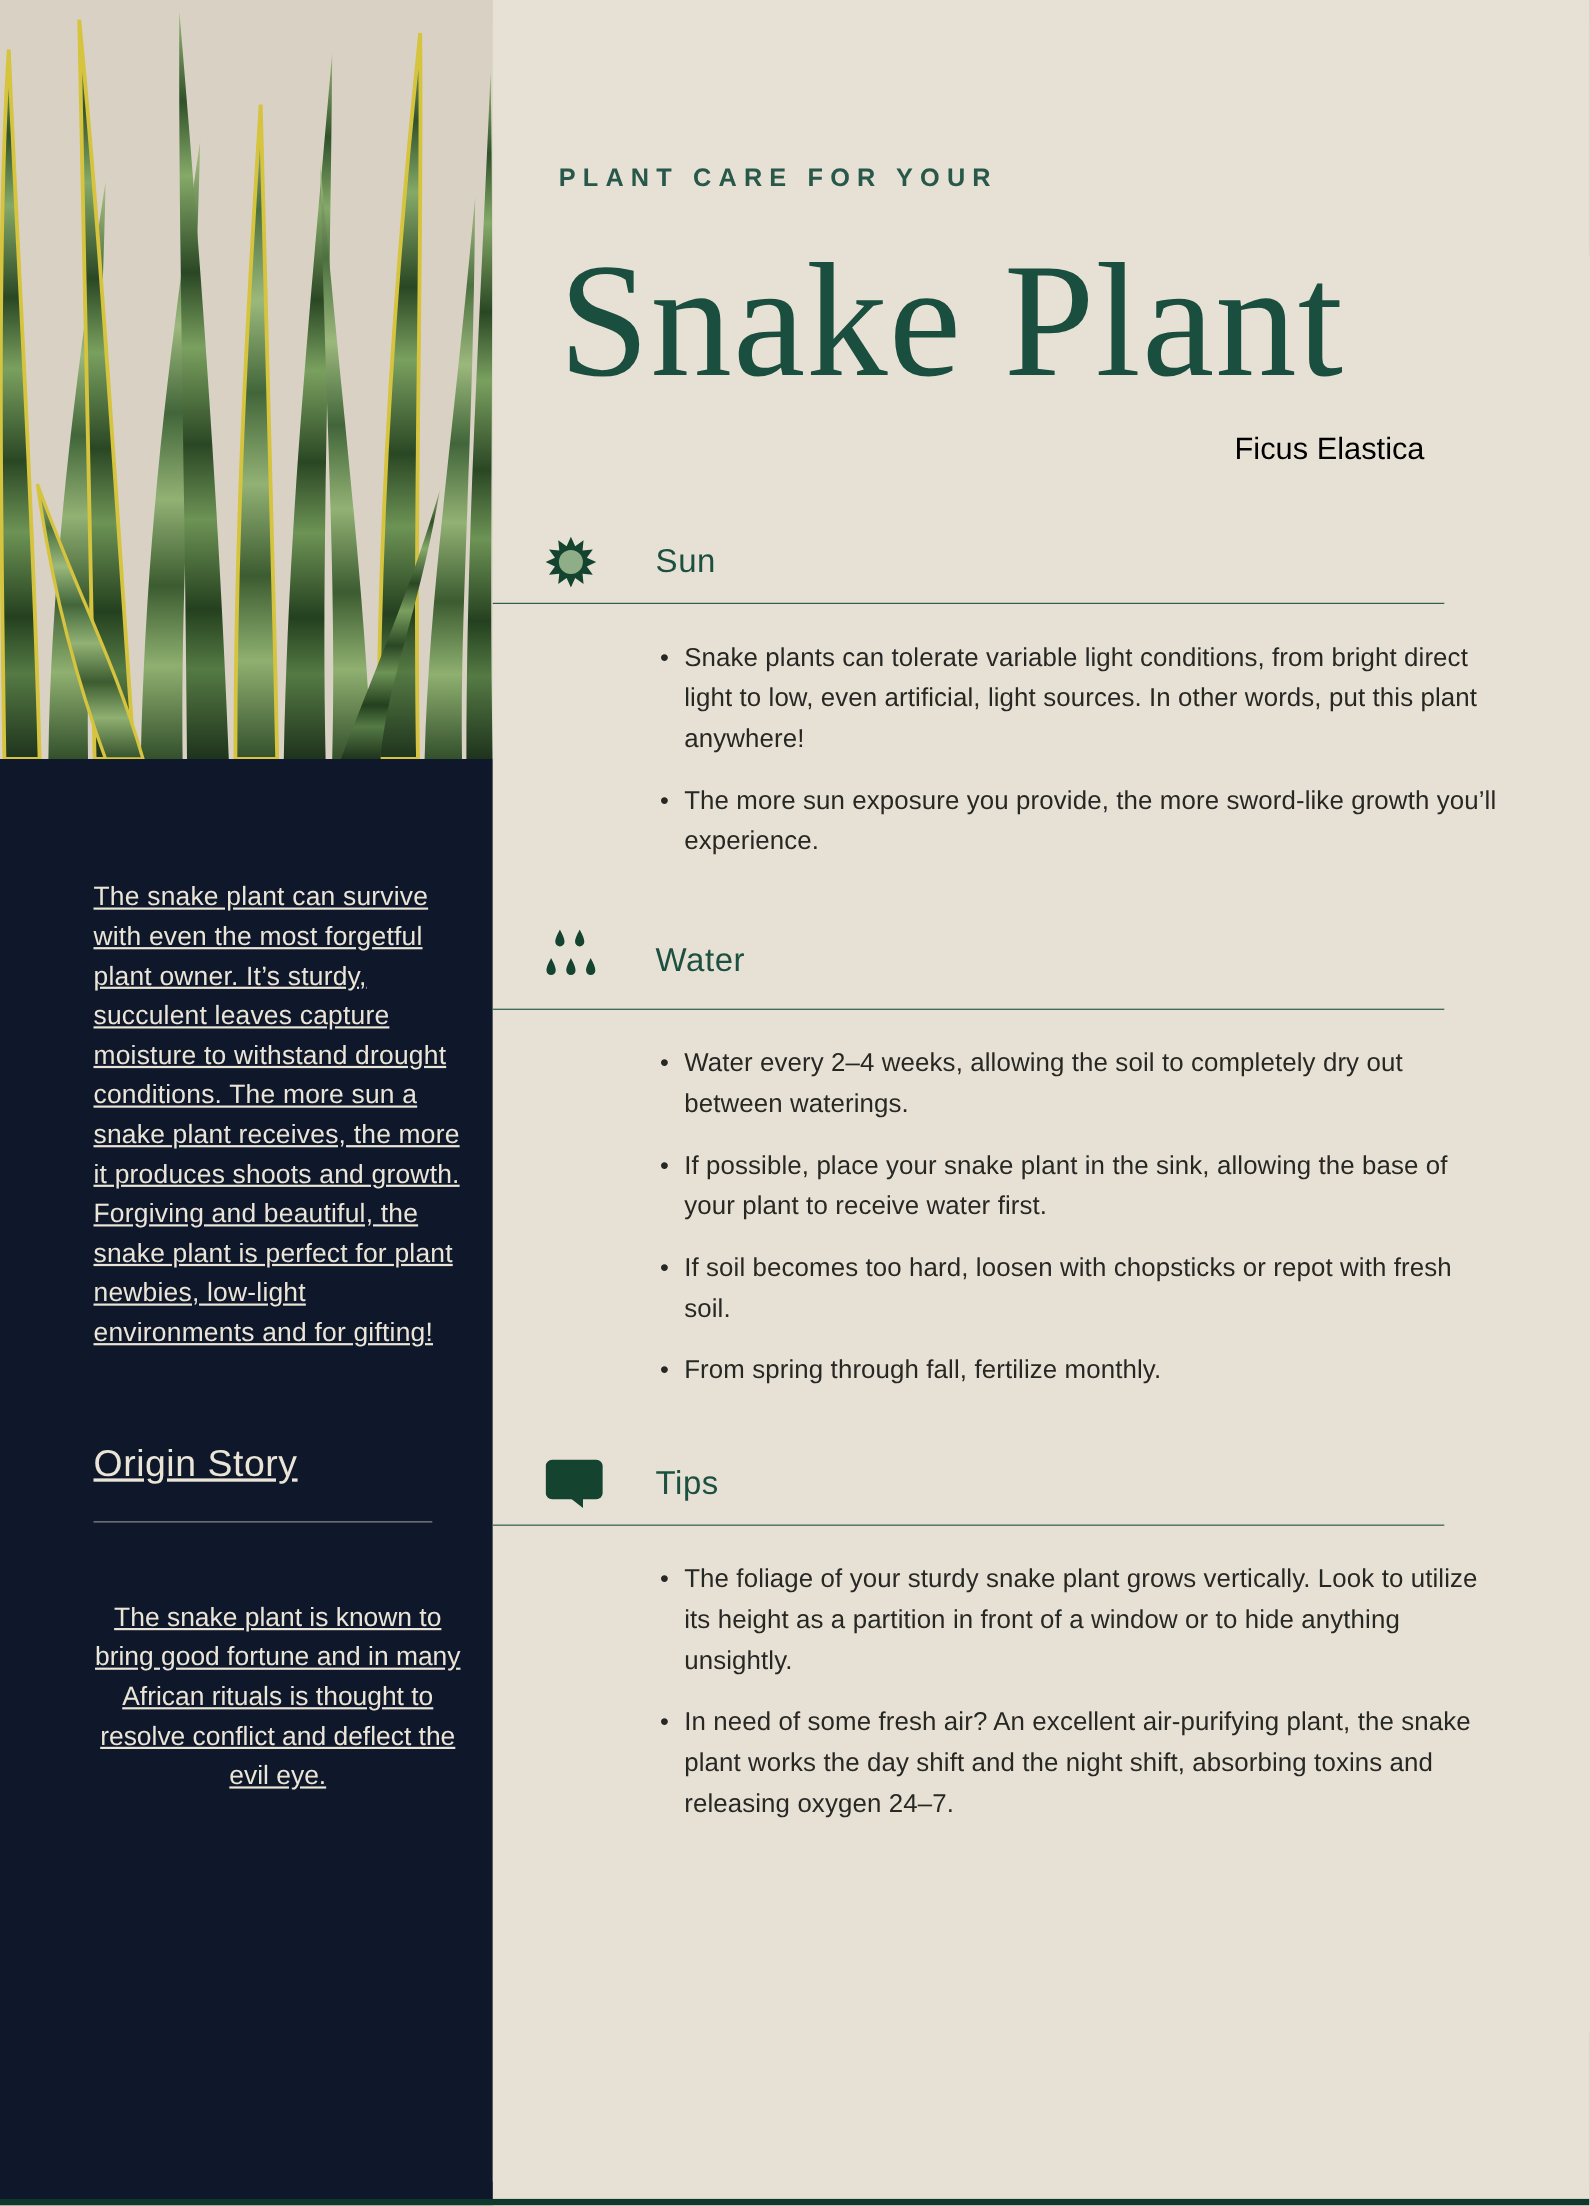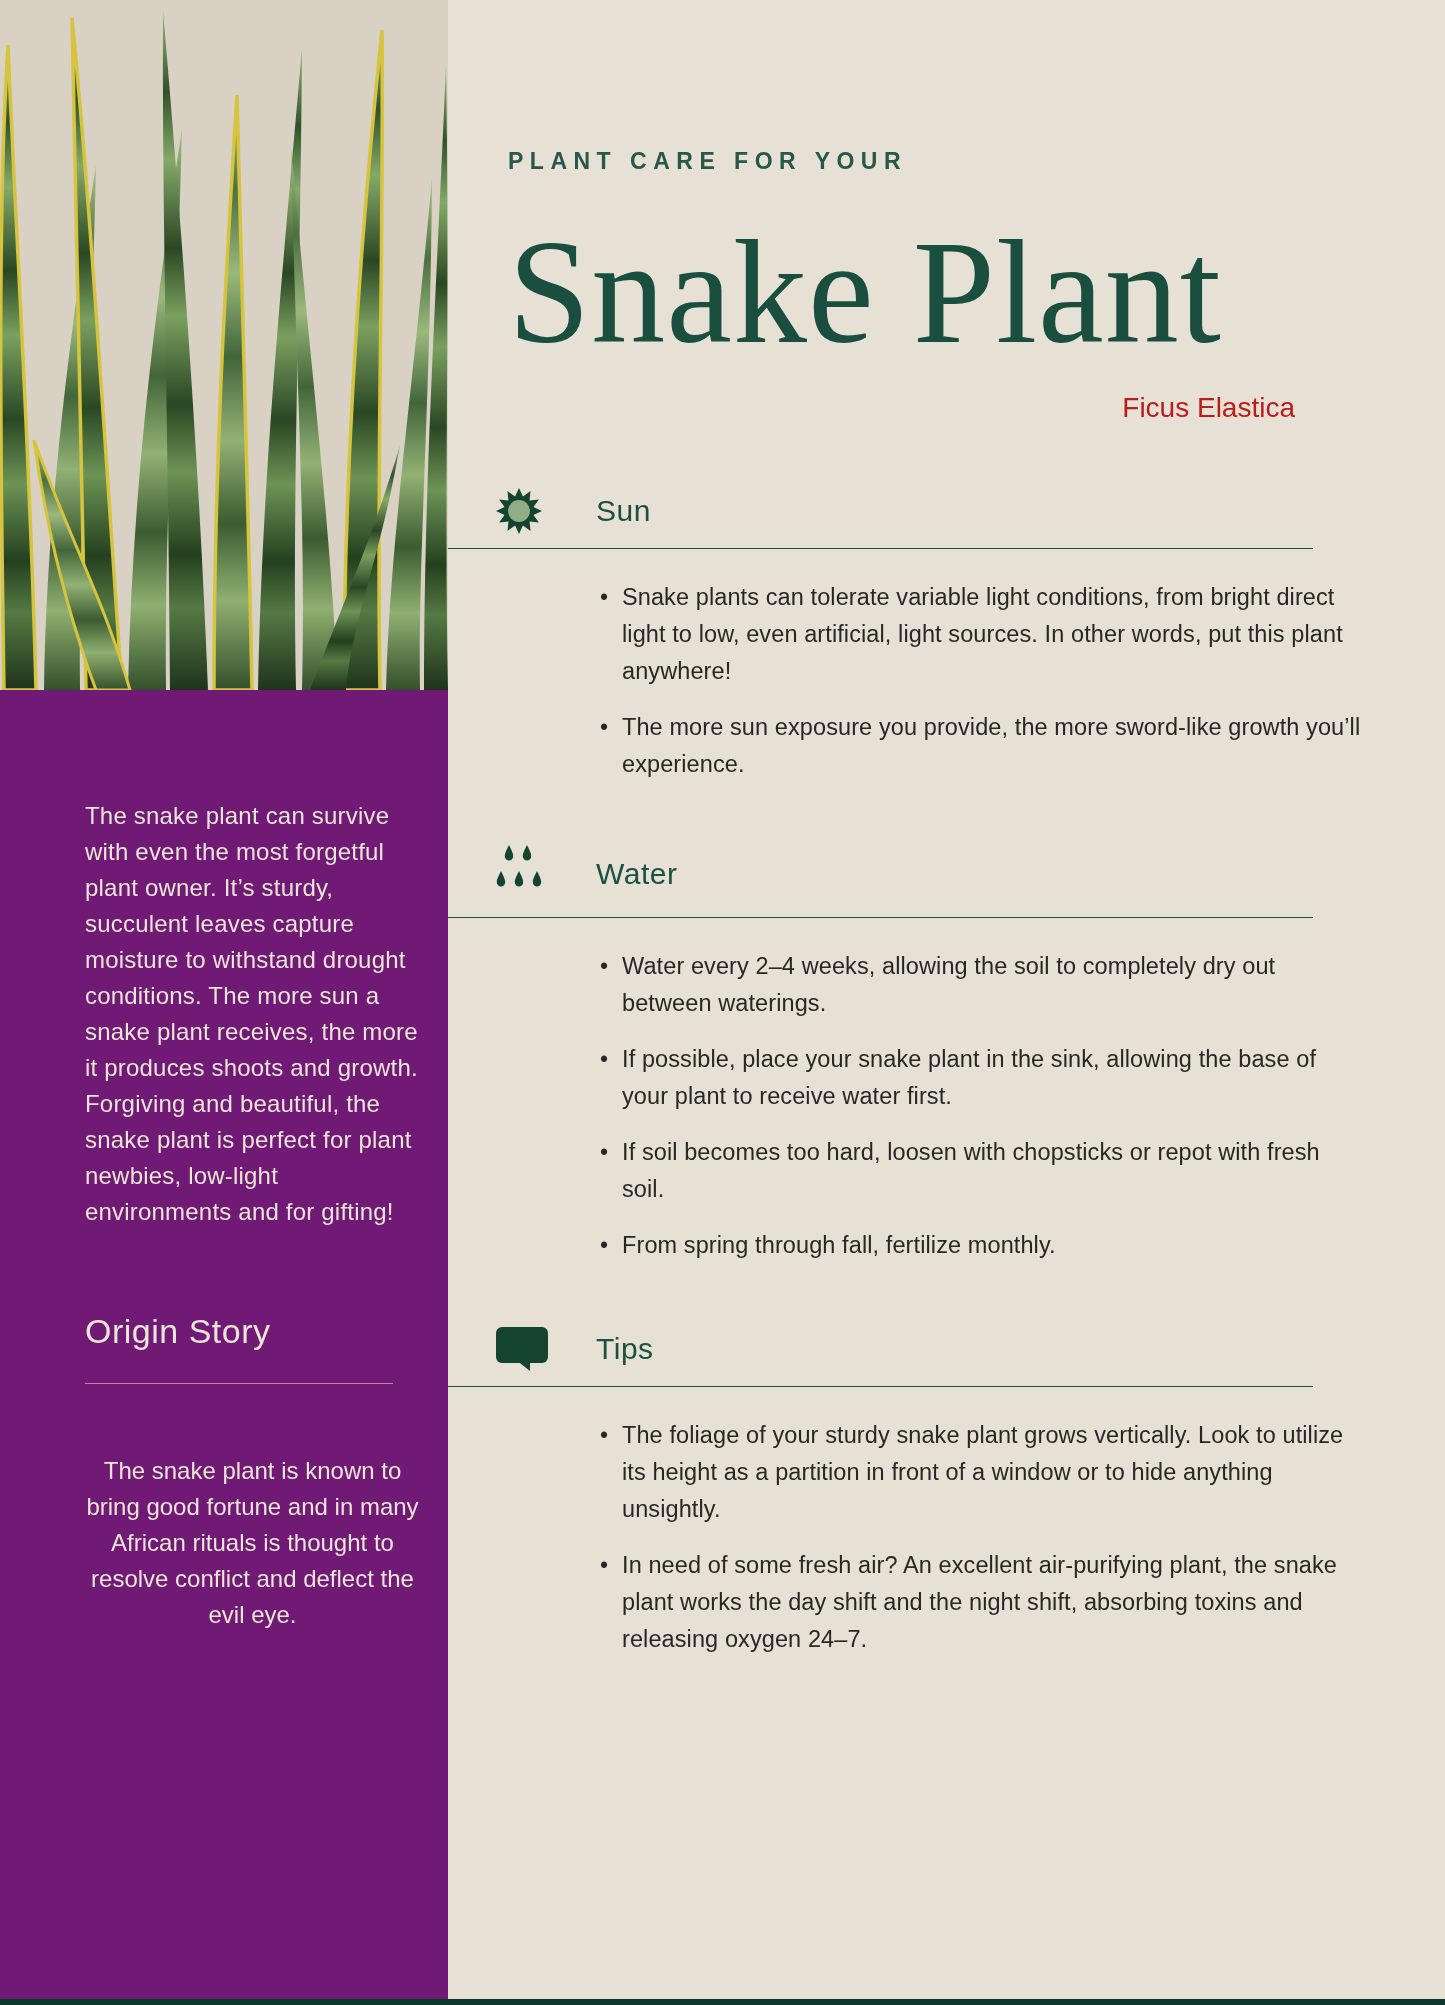--- a/index.html
+++ b/index.html
@@ -14,23 +14,24 @@
     overflow:hidden;
     margin:0 auto;
   }
 
   
   .left-col { width:448px; flex:0 0 448px; display:flex; flex-direction:column; }
   .photo { height:690px; background:#d9d2c4; overflow:hidden; }
   .photo svg { display:block; }
 
   .green-panel {
-    flex:1; background:#701a75;
+    flex:1; background:#0f172a;
     color:#ebe5d8;
     padding:108px 28px 0 85px;
+    text-decoration:underline;
   }
   .green-panel p.intro {
     font-size:24px; line-height:36px; font-weight:400; letter-spacing:0.2px;
   }
   .origin-heading {
     margin-top:82px;
     font-size:34px; font-weight:500; letter-spacing:0.5px; color:#ebe5d8;
   }
   .origin-rule {
     border:none; border-top:1px solid rgba(235,229,216,0.55);
@@ -57,21 +58,21 @@
     font-family:"Liberation Serif", "DejaVu Serif", serif;
     font-weight:500;
     font-size:148px; line-height:1.02;
     letter-spacing:1px;
     color:#1a4e3e;
     white-space:nowrap;
   }
   .subtitle {
     margin-top:24px;
     text-align:right; padding-right:70px;
-    font-size:28px; font-weight:500; color:#b91c1c;
+    font-size:28px; font-weight:500; color:#000000;
   }
 
   .section { margin-top:62px; }
   .section.first { margin-top:64px; }
   .sec-head { display:flex; align-items:center; }
   .sec-icon { width:52px; display:flex; justify-content:flex-start; flex:0 0 52px; margin-left:-12px; }
   .sec-icon svg { display:block; }
   .sec-title { font-size:30px; font-weight:500; color:#1c5040; margin-left:48px; letter-spacing:0.5px; }
   .sec-rule {
     border:none; border-top:1.5px solid #1c5040;

